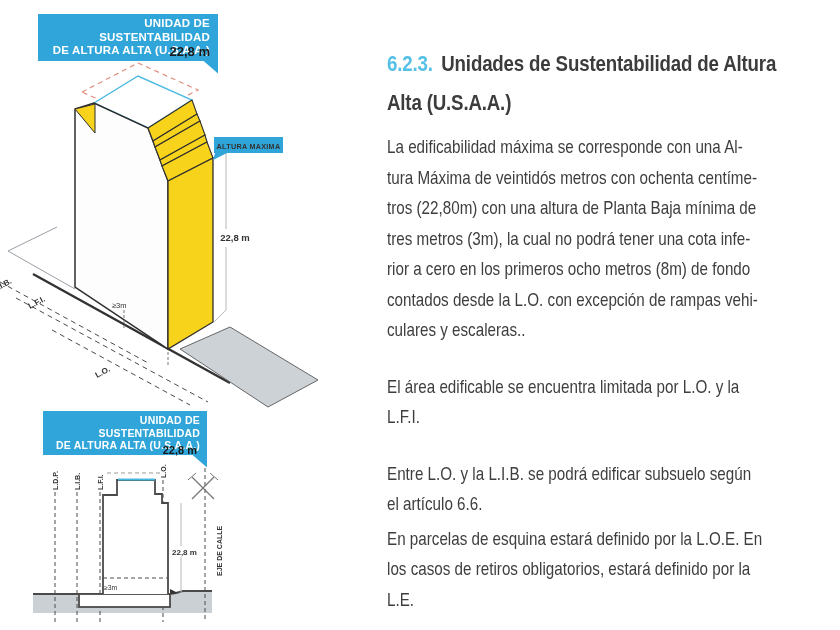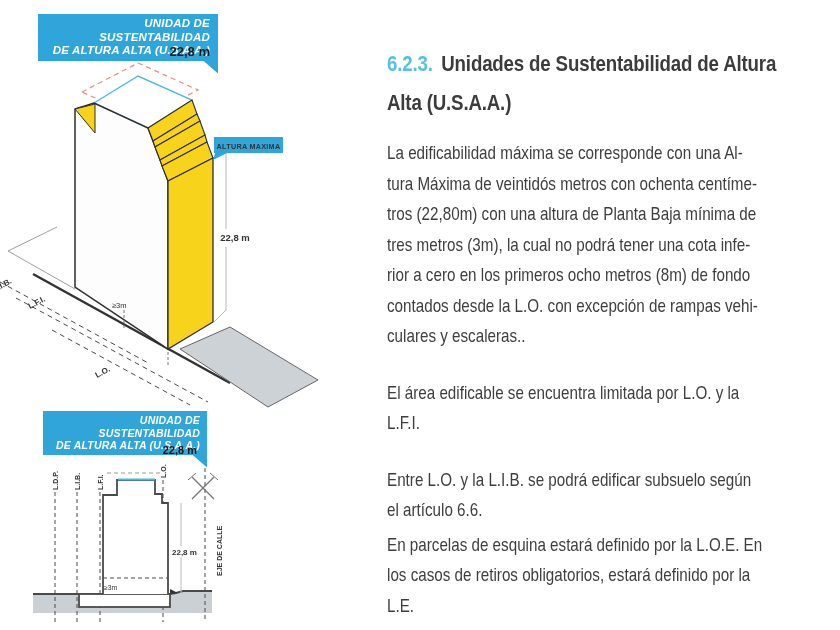--- a/index.html
+++ b/index.html
@@ -1,38 +1,38 @@
 <!DOCTYPE html>
 <html><head>
 <meta charset="utf-8">
 <style>
   html,body{margin:0;padding:0;background:#e9e9e9;}
   .page{position:relative;width:840px;height:630px;background:#ffffff;overflow:hidden;
         font-family:"Liberation Sans",sans-serif;}
   
   .bubble{position:absolute;background:#2FA5D9;color:#fff;font-weight:bold;
-          text-align:right;box-sizing:border-box;font-style:italic;}
+          text-align:right;box-sizing:border-box;}
   .bubble .tail{position:absolute;right:0;bottom:-13px;width:15px;height:13px;
           background:#2FA5D9;clip-path:polygon(0 0,100% 0,100% 100%);}
   .bubble-top{left:38px;top:14px;width:180px;padding:3px 8px;font-size:11.5px;line-height:13.5px;letter-spacing:.2px;}
   .bubble-bottom{left:43px;top:411px;width:164px;padding:3px 7px;font-size:10.5px;line-height:12.5px;letter-spacing:.2px;}
   .bh{position:absolute;font-weight:bold;color:#191919;text-align:right;}
   .bh-top{left:38px;top:44px;width:172px;font-size:13px;}
   .bh-bottom{left:43px;top:444px;width:154px;font-size:11px;}
   
   svg{position:absolute;left:0;}
   svg.axon{top:60px;}
   svg.section{top:405px;}
   svg text{font-family:"Liberation Sans",sans-serif;fill:#333;}
   
   .article{position:absolute;left:387px;top:44px;width:452px;color:#3E3E3E;}
   .heading{font-size:22px;font-weight:bold;letter-spacing:-.2px;line-height:39px;color:#3C3C3C;
            transform:scaleX(.85);transform-origin:left top;white-space:nowrap;}
   .heading .num{color:#55C0E5;margin-right:10px;}
-  .body{margin-top:16px;}
+  .body{margin-top:10px;}
   .body p{margin:0 0 26px 0;font-size:19px;line-height:30.5px;letter-spacing:0;
           white-space:pre-line;width:600px;transform:scaleX(.8);transform-origin:left top;}
   .body p.tight{margin-bottom:4px;}
 </style>
 </head>
 <body>
 
 <div class="page">
 
   <div class="bubble bubble-top">

